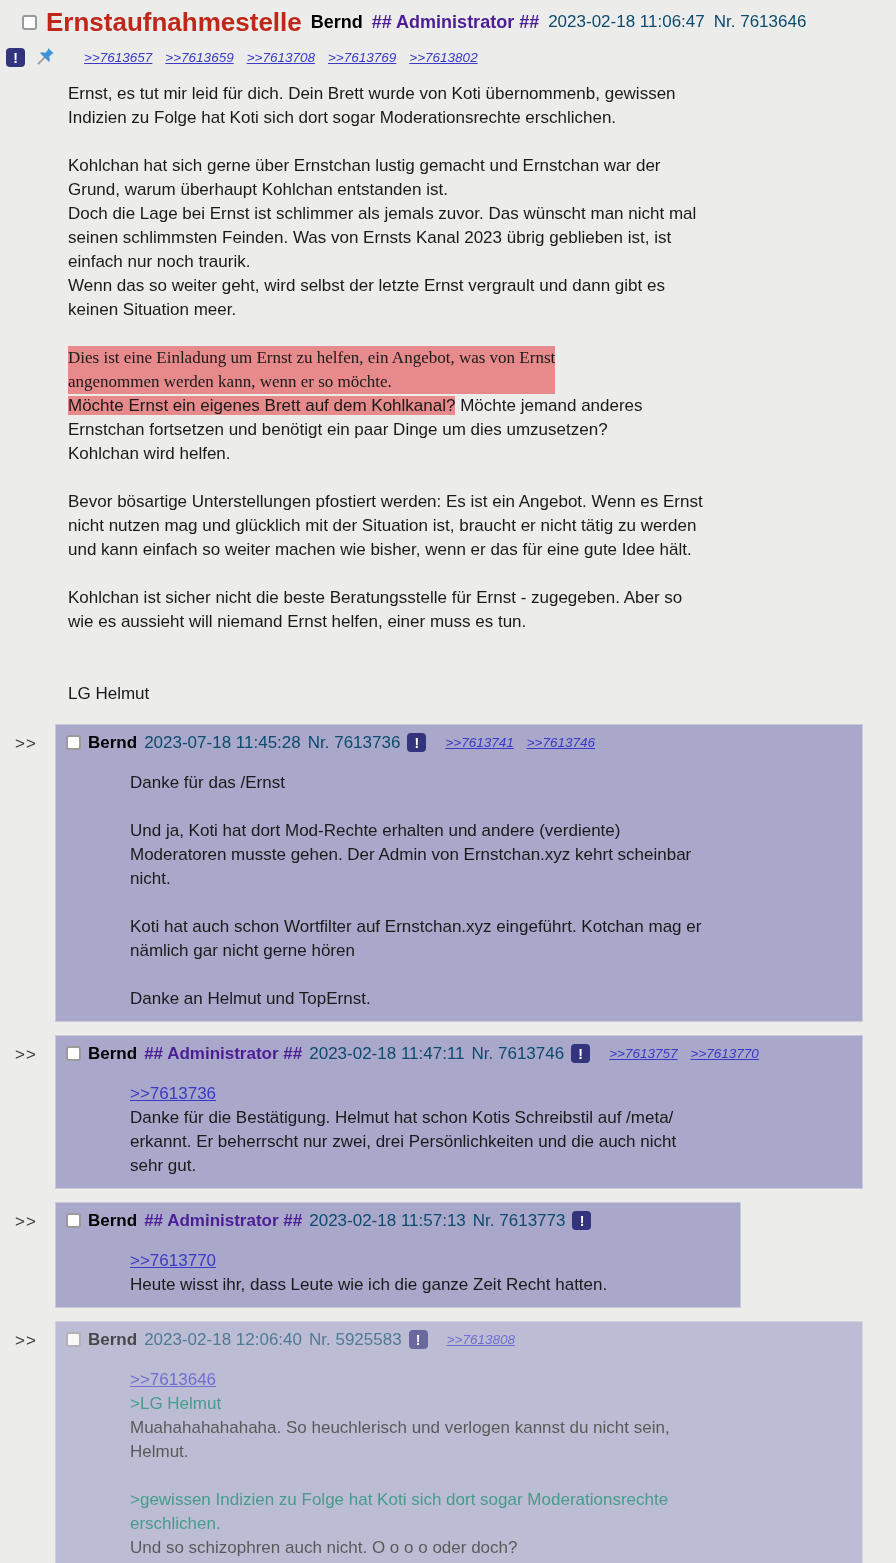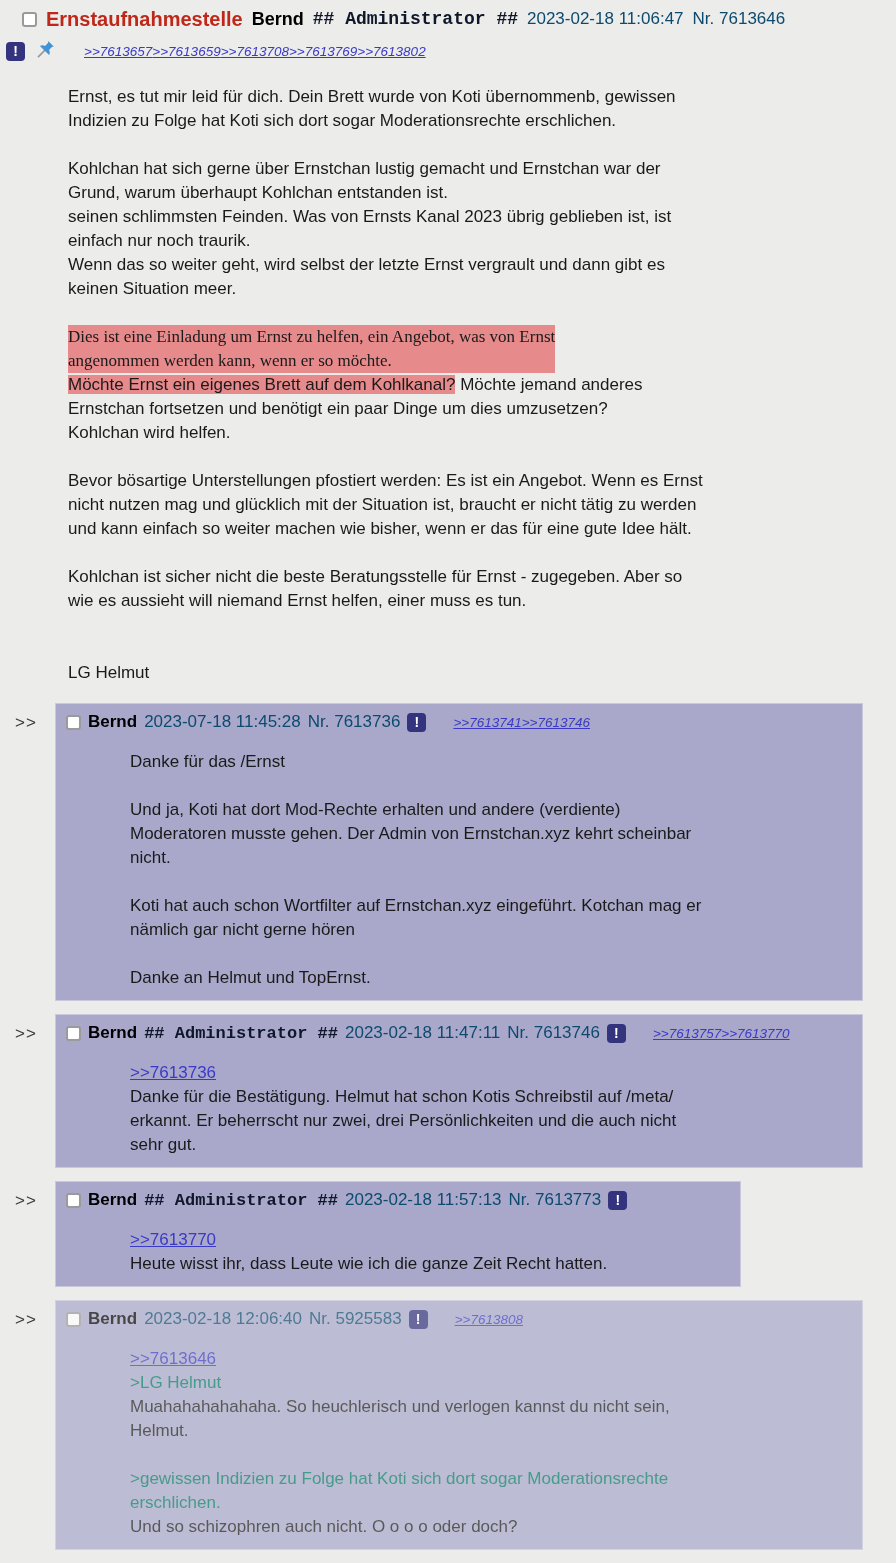--- a/index.html
+++ b/index.html
@@ -15,63 +15,63 @@
   
   .cb{
     appearance:none;-webkit-appearance:none;
     width:15px;height:15px;
     border:2px solid #9a9a9a;border-radius:3px;
     background:#fff;margin:0;flex:none;
   }
 
   
   .op-header{display:flex;align-items:center;gap:9px;margin-left:22px;}
-  .subject{font-size:20px;font-weight:bold;color:#bf2718;line-height:1.1;}
+  .subject{font-size:26px;font-weight:bold;color:#bf2718;line-height:1.1;}
   .name{font-weight:bold;color:#000000;}
   .op-header .name,.op-header .capcode{font-size:18px;}
-  .capcode{font-weight:bold;color:#0f172a;font-family:Liberation Mono, monospace;}
+  .capcode{font-weight:bold;color:#4c1d95;}
   .capcode:empty{display:none;}
   .dt{color:#0c4a6e;}
 
   
   .icons-row{display:flex;align-items:center;margin:9px 0 0 6px;}
   .alert-badge{
     width:19px;height:19px;background:#33337e;color:#fff;
     border-radius:4px;font-weight:bold;font-size:14px;
     display:flex;align-items:center;justify-content:center;flex:none;
     cursor:pointer;
   }
   .pin{margin-left:7px;flex:none;display:block;}
 
   
-  .backlinks{display:flex;font-size:13.5px;margin-left:28px;align-items:center;}
+  .backlinks{display:flex;gap:13px;font-size:13.5px;margin-left:28px;align-items:center;}
   .backlinks a{font-style:italic;}
   a.backlink,a.qlink{color:#3a3ac6;text-decoration:underline;cursor:pointer;}
 
   
-  .op-body{margin:22px 0 0 68px;}
+  .op-body{margin:12px 0 0 68px;}
   .line{min-height:24px;line-height:24px;white-space:pre-wrap;}
   .hl,.hlblock{background:#e78a8c;}
   .hlblock{display:inline-block;font-family:Liberation Serif, serif;}
   .quote{color:#007a62;}
 
   
   .replies{margin-top:18px;}
   .reply-row{display:flex;align-items:flex-start;margin-bottom:13px;}
   .reply-marker{
     width:55px;flex:none;box-sizing:border-box;
     padding:10px 0 0 15px;color:#383838;font-size:17px;letter-spacing:1px;
   }
   .post{
     background:#a9a8cb;border:1px solid #c9c8dd;
     box-sizing:border-box;
     padding:8px 10px 10px 10px;
   }
   .post-header{display:flex;align-items:center;gap:7px;}
-  .post-header .backlinks{margin-left:20px;}
+  .post-header .backlinks{margin-left:12px;}
   .post-body{margin:18px 0 0 64px;}
   .post.faded{opacity:0.7;}
 </style>
 </head>
 <body>
 
 <div class="thread">
 
   <div class="op">
     <div class="op-header">
@@ -97,20 +97,21 @@
           <a href="#" class="backlink">&gt;&gt;7613769</a>
           <a href="#" class="backlink">&gt;&gt;7613802</a>
         </div>
     </div>
     <div class="op-body">
         <div class="line"><span class="">Ernst, es tut mir leid für dich. Dein Brett wurde von Koti übernommenb, gewissen</span></div>
         <div class="line"><span class="">Indizien zu Folge hat Koti sich dort sogar Moderationsrechte erschlichen.</span></div>
         <div class="line">&nbsp;</div>
         <div class="line"><span class="">Kohlchan hat sich gerne über Ernstchan lustig gemacht und Ernstchan war der</span></div>
         <div class="line"><span class="">Grund, warum überhaupt Kohlchan entstanden ist.</span></div>
+        <div class="line"><span class="">Doch die Lage bei Ernst ist schlimmer als jemals zuvor. Das wünscht man nicht mal</span></div>
         <div class="line"><span class="">seinen schlimmsten Feinden. Was von Ernsts Kanal 2023 übrig geblieben ist, ist</span></div>
         <div class="line"><span class="">einfach nur noch traurik.</span></div>
         <div class="line"><span class="">Wenn das so weiter geht, wird selbst der letzte Ernst vergrault und dann gibt es</span></div>
         <div class="line"><span class="">keinen Situation meer.</span></div>
         <div class="line">&nbsp;</div>
         <div class="line"><span class="hlblock">Dies ist eine Einladung um Ernst zu helfen, ein Angebot, was von Ernst<br>angenommen werden kann, wenn er so möchte.</span></div>
         <div class="line"><span class="hl">Möchte Ernst ein eigenes Brett auf dem Kohlkanal?</span><span class=""> Möchte jemand anderes</span></div>
         <div class="line"><span class="">Ernstchan fortsetzen und benötigt ein paar Dinge um dies umzusetzen?</span></div>
         <div class="line"><span class="">Kohlchan wird helfen.</span></div>
         <div class="line">&nbsp;</div>

